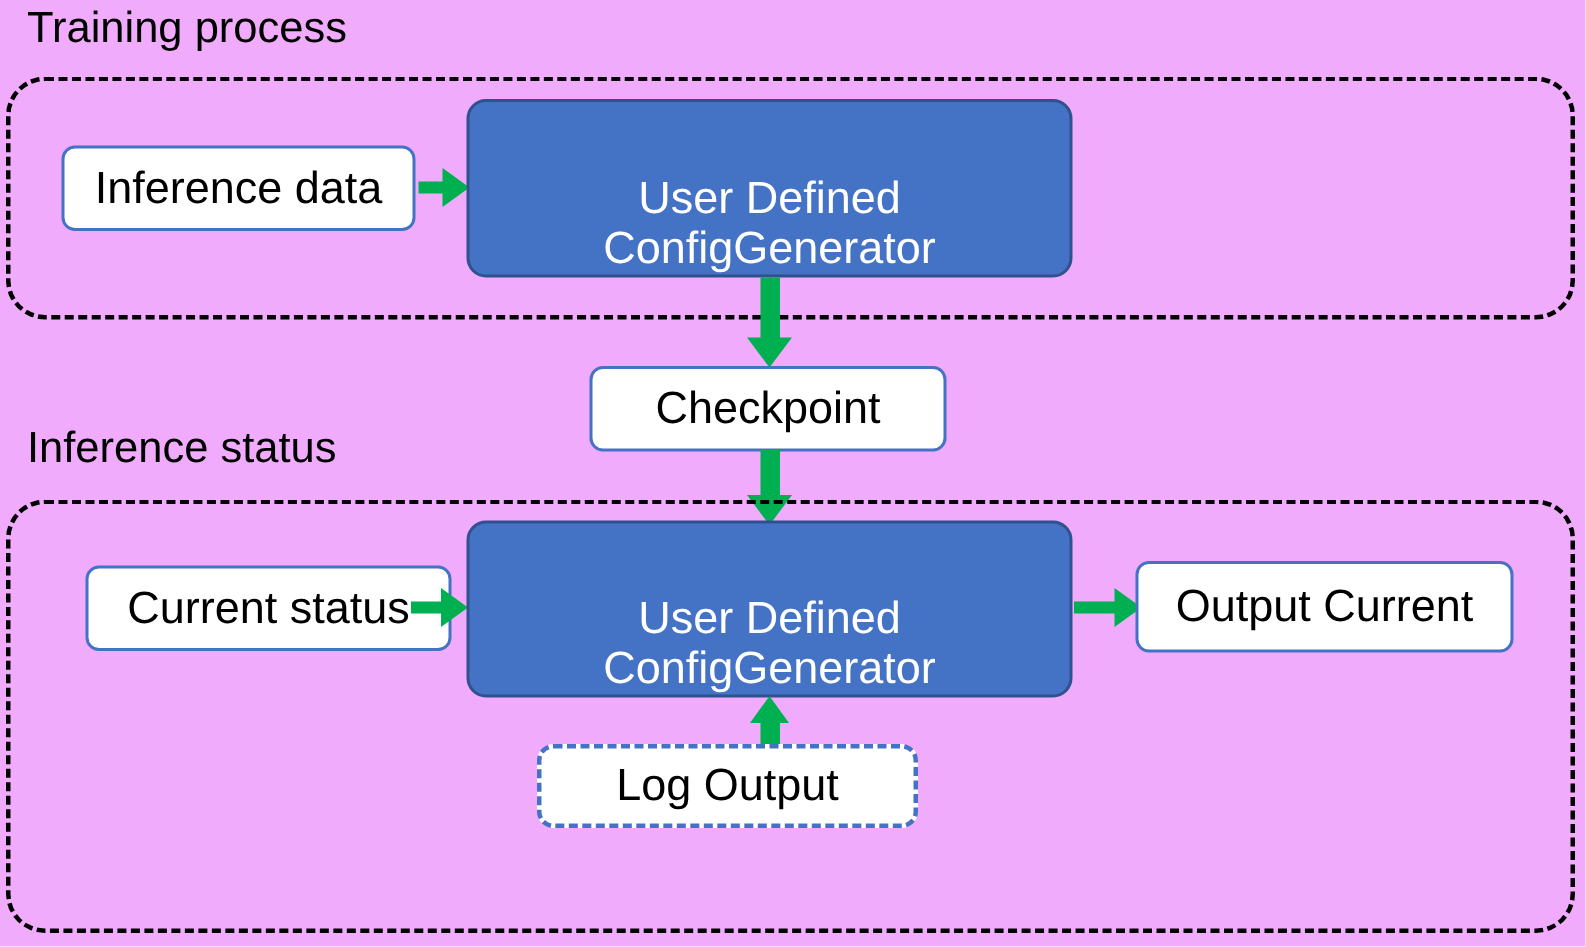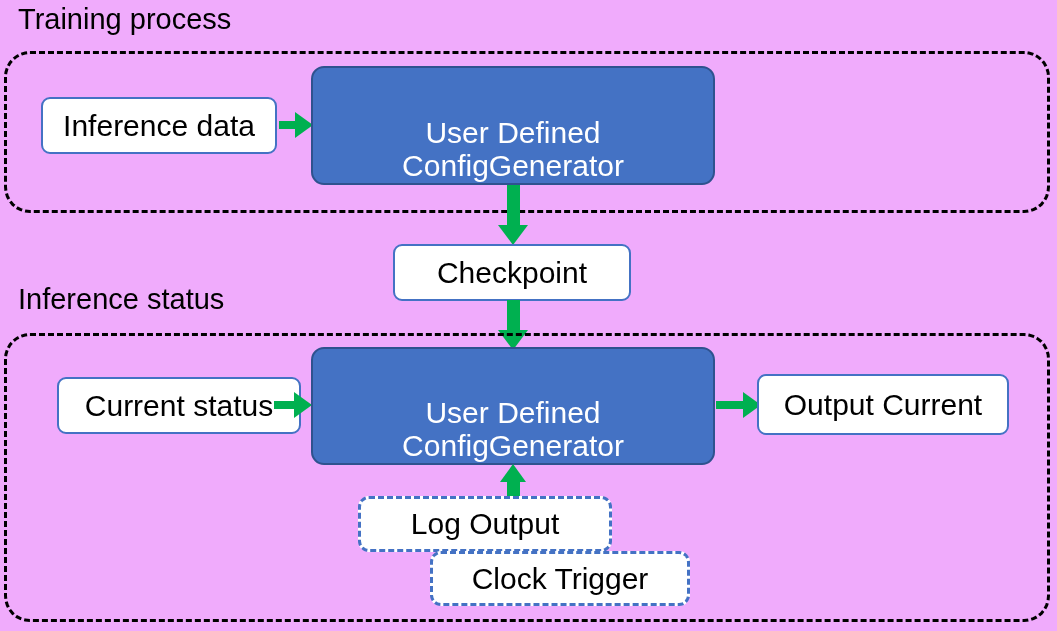--- a/index.html
+++ b/index.html
@@ -142,15 +142,14 @@
 
   <div class="node" style="left:757px; top:374px; width:252px; height:61px;">Output Current</div>
 
   <div class="arrow up" style="left:500px; top:464px; width:26px; height:38px;">
     <div class="shaft" style="height:26px;"></div>
     <div class="head"></div>
   </div>
 
   <div class="node trigger" style="left:358px; top:496px; width:254px; height:56px;">Log Output</div>
 
-  <div class="node trigger" style="left:430px; top:551px; width:260px; height:55px;">Clock Trigger</div>
 
 </div>
 
 </body></html>

